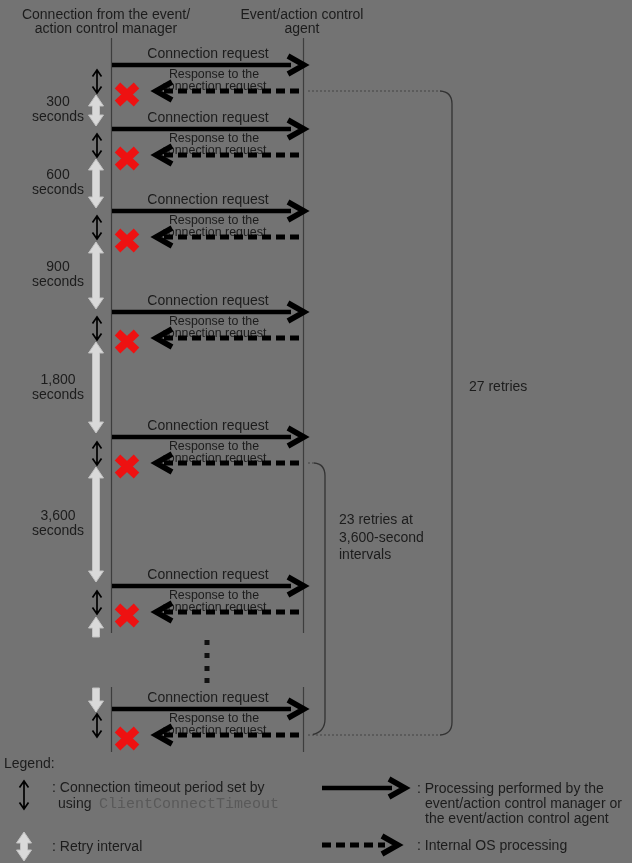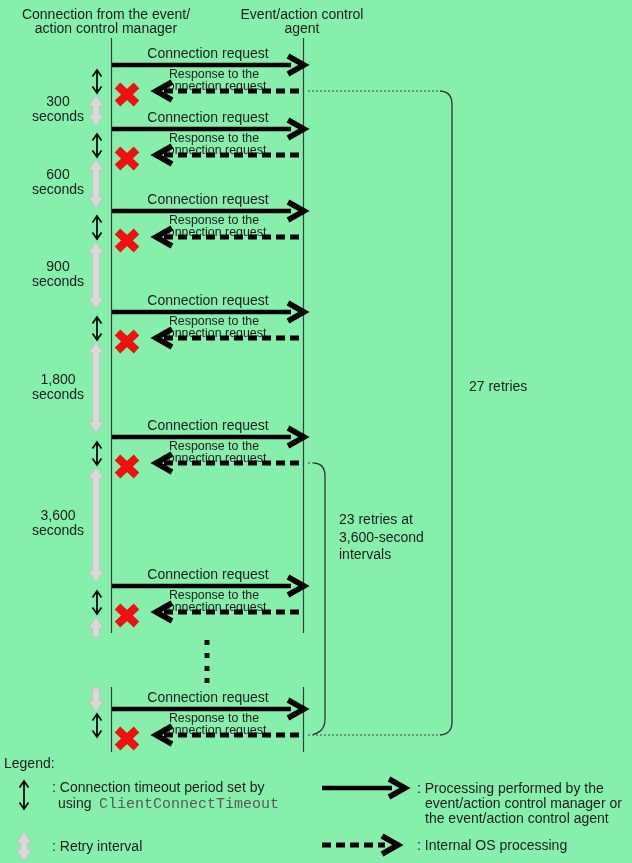--- a/index.html
+++ b/index.html
@@ -1,16 +1,16 @@
 <!DOCTYPE html>
 <html><head>
 <meta charset="utf-8">
 <style>
   html,body{margin:0;padding:0;background:#fff;}
-  #stage{position:relative;width:632px;height:863px;background:#86efac;overflow:hidden;
+  #stage{position:relative;width:632px;height:863px;background:#737373;overflow:hidden;
          font-family:"Liberation Sans",sans-serif;text-align:center;}
   svg{display:block;}
   .t-main{font:14px "Liberation Sans",sans-serif;fill:#1c1c1c;}
   .t-resp{font:12.4px "Liberation Sans",sans-serif;fill:#1c1c1c;}
   .t-mono{font:15px "Liberation Mono",monospace;fill:#595959;}
   .mid{text-anchor:middle;}
   .lifeline{stroke:#3d3d3d;stroke-width:1.2;fill:none;}
   .solid-line{stroke:#000;stroke-width:4.5;fill:none;}
   .solid-head{stroke:#000;stroke-width:5.5;fill:none;stroke-linejoin:miter;}
   .dash-line{stroke:#000;stroke-width:5;stroke-dasharray:9 5;fill:none;}

